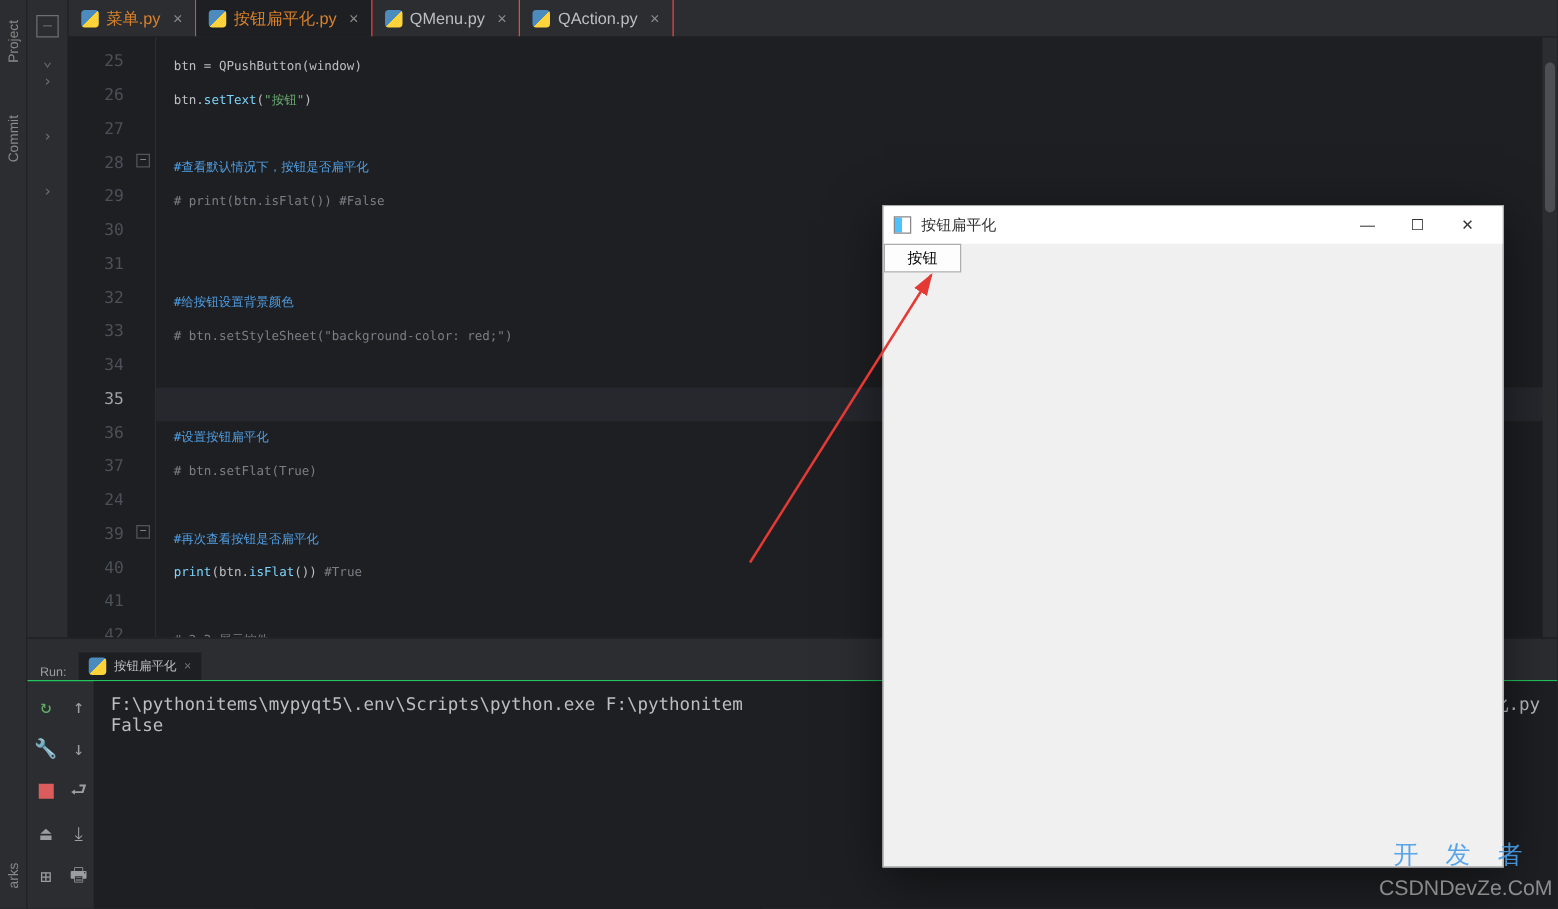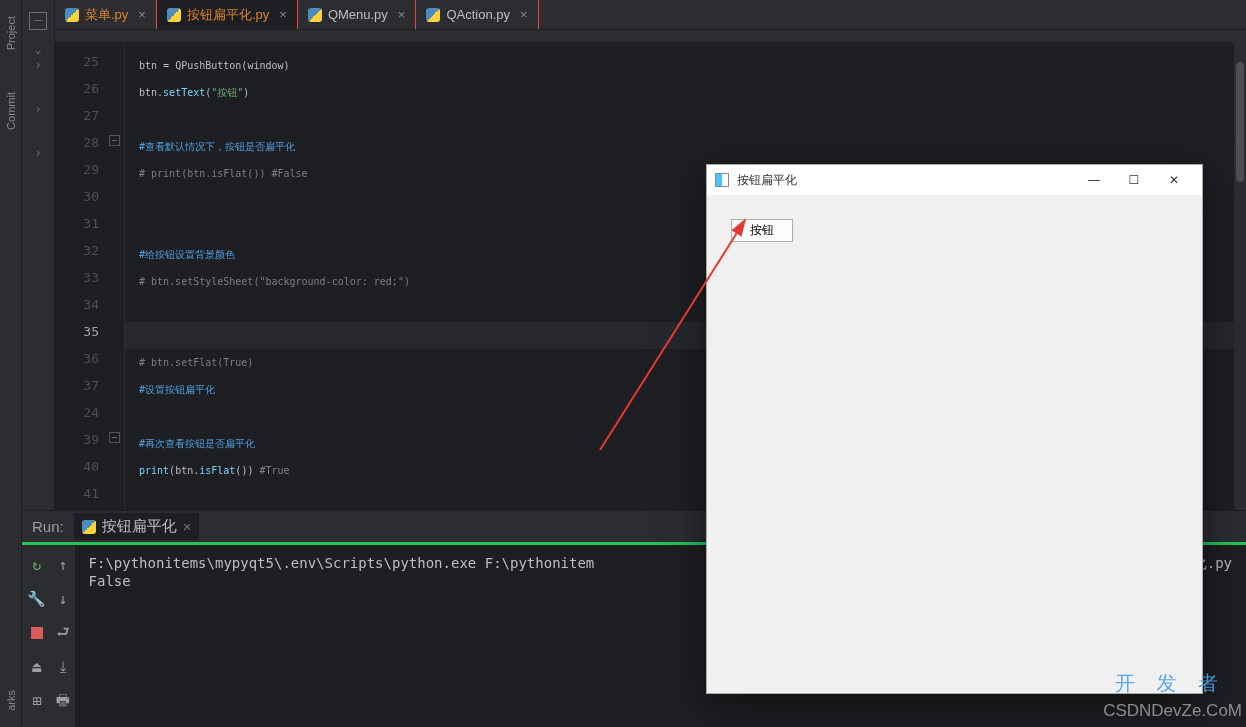--- a/index.html
+++ b/index.html
@@ -45,21 +45,21 @@
   .tab .name { color: #bcbec4; }
   .tab .name.orange { color: #d9822b; }
   .tab .name.red { color: #d9822b; font-weight: normal;}
   .pyicon {
     width: 14px; height: 14px; display:inline-block;
     background: linear-gradient(135deg,#4B8BBE 50%,#FFD43B 50%);
     border-radius: 3px;
   }
   .editor {
     position: absolute; left: 55px; top: 30px; right: 0; bottom: 217px;
-    background: #1e1f22; display: flex; margin-top: 12px;
+    background: #1e1f22; display: flex;
   }
   .gutter {
     width: 70px; background: #1e1f22; text-align: right;
     color: #4b5059; font-size: 13px; padding-top: 6px;
     border-right: 1px solid #2b2d30; user-select:none;
   }
   .gutter .ln { height: 27px; line-height: 27px; padding-right: 25px; position:relative;}
   .gutter .ln.current { color: #a0a3a8; }
   .fold { position:absolute; right:4px; top:6px; width:11px; height:11px;
     border:1px solid #555; font-size:9px; line-height:9px; text-align:center; color:#888;}
@@ -73,23 +73,23 @@
   .tk-fn { color: #7dd3fc; }
   .tk-cls { color: #bcbec4; }
   .tk-str { color: #6aab73; }
   .tk-cmt { color: #7a7e85; }
   .tk-cmt-cjk { color: #4f9ee3; }
   .run-panel {
     position: absolute; left: 22px; bottom: 0; right: 0; height: 217px;
     background: #2b2d30; border-top: 1px solid #1e1f22;
   }
   .run-header {
-    height: 34px; display: flex; align-items: center; gap: 10px;
-    padding: 0 10px; border-bottom: 3px solid #22c55e; font-family: sans-serif;
-    font-size: 15px;
+    height: 34px; display: flex; align-items: flex-end; gap: 10px;
+    padding: 0 10px; border-bottom: 1px solid #22c55e; font-family: sans-serif;
+    font-size: 10px;
   }
   .run-header .label { color: #9a9da1; }
   .run-tab {
     display: flex; align-items: center; gap: 6px; padding: 4px 8px;
     background: #1e1f22; border-radius: 0;
   }
   .run-tab .close { color: #6f737a; }
   .run-body { display: flex; height: calc(100% - 34px); }
   .run-tools { width: 38px; display:flex; flex-direction:column; align-items:center;
     gap:14px; padding-top:10px;}
@@ -111,21 +111,21 @@
   .titlebar {
     height: 30px; background: #fff; display: flex; align-items: center;
     padding: 0 8px; font-size: 12px; color: #333; justify-content: space-between;
   }
   .titlebar-left { display:flex; align-items:center; gap:8px;}
   .win-icon { width:14px; height:14px; border:1px solid #888; background:
     linear-gradient(to right,#4cc2ff 50%, transparent 50%); }
   .win-controls { display:flex; gap:0;}
   .win-btn { width:40px; height:28px; display:flex; align-items:center;
     justify-content:center; font-size:12px; color:#333; cursor:pointer;}
-  .app-body { padding: 24px; }
+  .app-body { padding: 0; }
   .qt-button {
     padding: 2px 18px; font-size: 12px; background: #fdfdfd;
     border: 1px solid #adadad; cursor: pointer; font-family:'Microsoft YaHei',sans-serif;
   }
   .arrow-svg {
     position:absolute; left:590px; top:190px; width:180px; height:270px;
     pointer-events:none; z-index:5;
   }
   .watermark1 {
     position:absolute; right:20px; bottom:30px; font-size:20px;
@@ -207,22 +207,22 @@
       <div class="codeline"><span class="tk-id">btn</span><span class="tk-op">.</span><span class="tk-fn">setText</span><span class="tk-op">(</span><span class="tk-str">"按钮"</span><span class="tk-op">)</span></div>
       <div class="codeline"></div>
       <div class="codeline"><span class="tk-cmt-cjk">#查看默认情况下，按钮是否扁平化</span></div>
       <div class="codeline"><span class="tk-cmt"># print(btn.isFlat()) #False</span></div>
       <div class="codeline"></div>
       <div class="codeline"></div>
       <div class="codeline"><span class="tk-cmt-cjk">#给按钮设置背景颜色</span></div>
       <div class="codeline"><span class="tk-cmt"># btn.setStyleSheet("background-color: red;")</span></div>
       <div class="codeline"></div>
       <div class="codeline current"></div>
+      <div class="codeline"><span class="tk-cmt-cjk">#设置按钮扁平化</span></div>
       <div class="codeline"><span class="tk-cmt"># btn.setFlat(True)</span></div>
-      <div class="codeline"><span class="tk-cmt-cjk">#设置按钮扁平化</span></div>
       <div class="codeline"></div>
       <div class="codeline"><span class="tk-cmt-cjk">#再次查看按钮是否扁平化</span></div>
       <div class="codeline"><span class="tk-fn">print</span><span class="tk-op">(</span><span class="tk-id">btn</span><span class="tk-op">.</span><span class="tk-fn">isFlat</span><span class="tk-op">())</span><span class="tk-cmt"> #True</span></div>
       <div class="codeline"></div>
       <div class="codeline"><span class="tk-cmt"># 2.3 展示控件</span></div>
       <div class="editor-scrollbar">
       <div class="editor-scrollbar-thumb"></div>
     </div>
   </div>
 </div>

